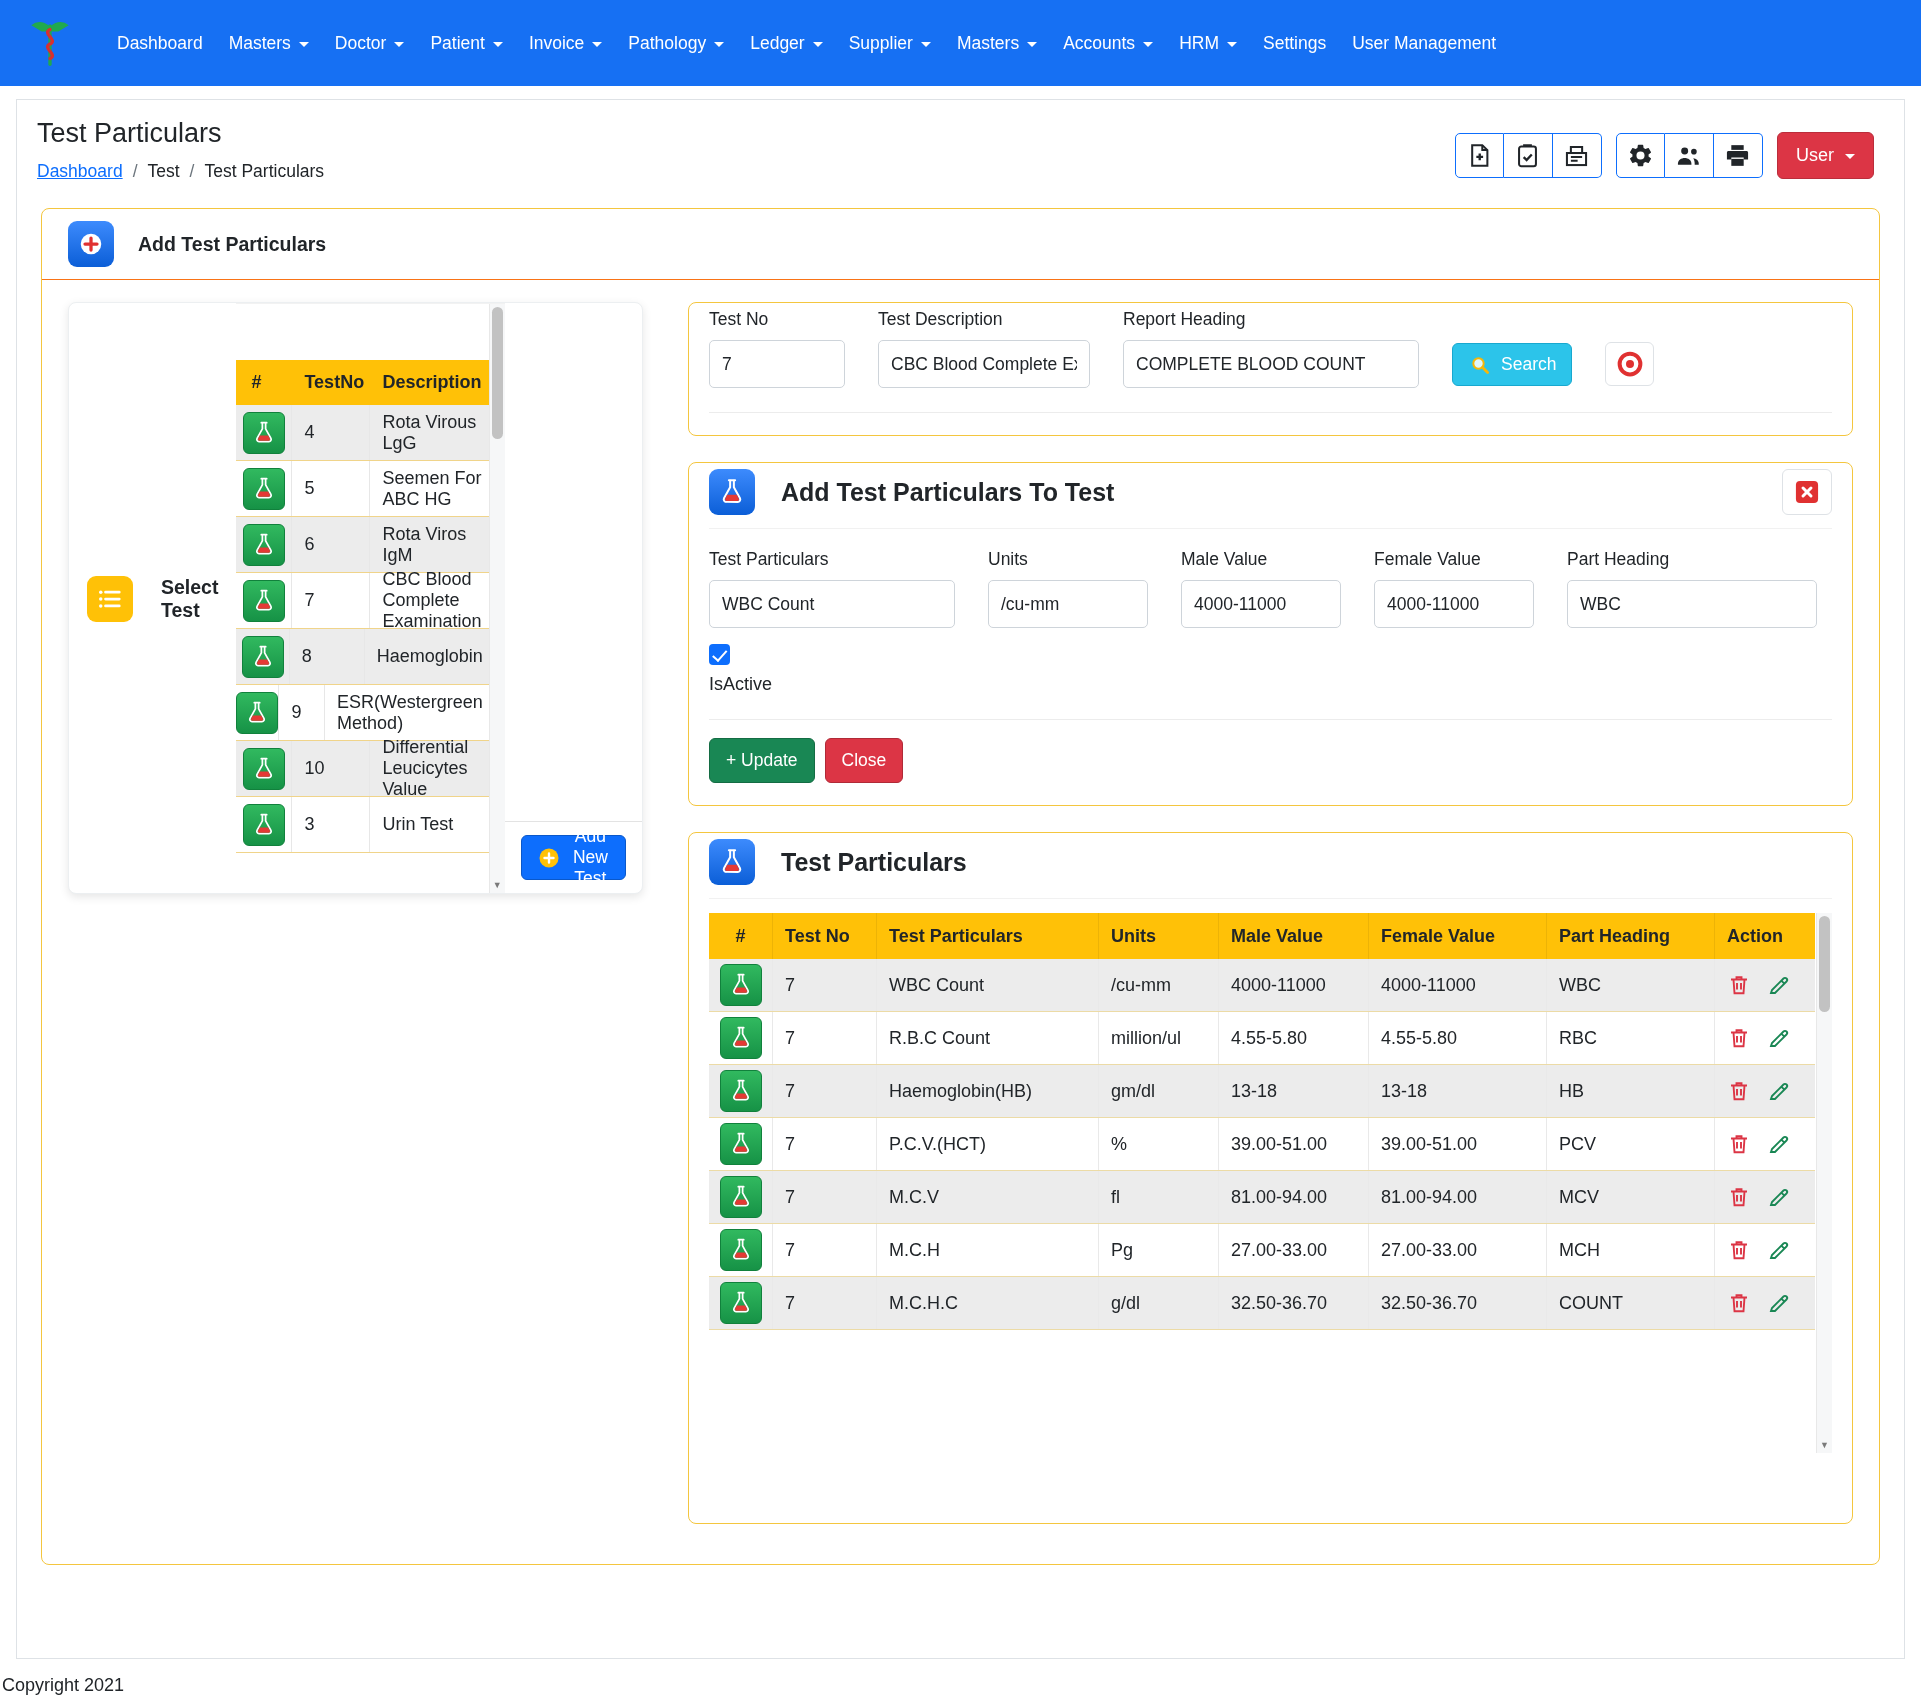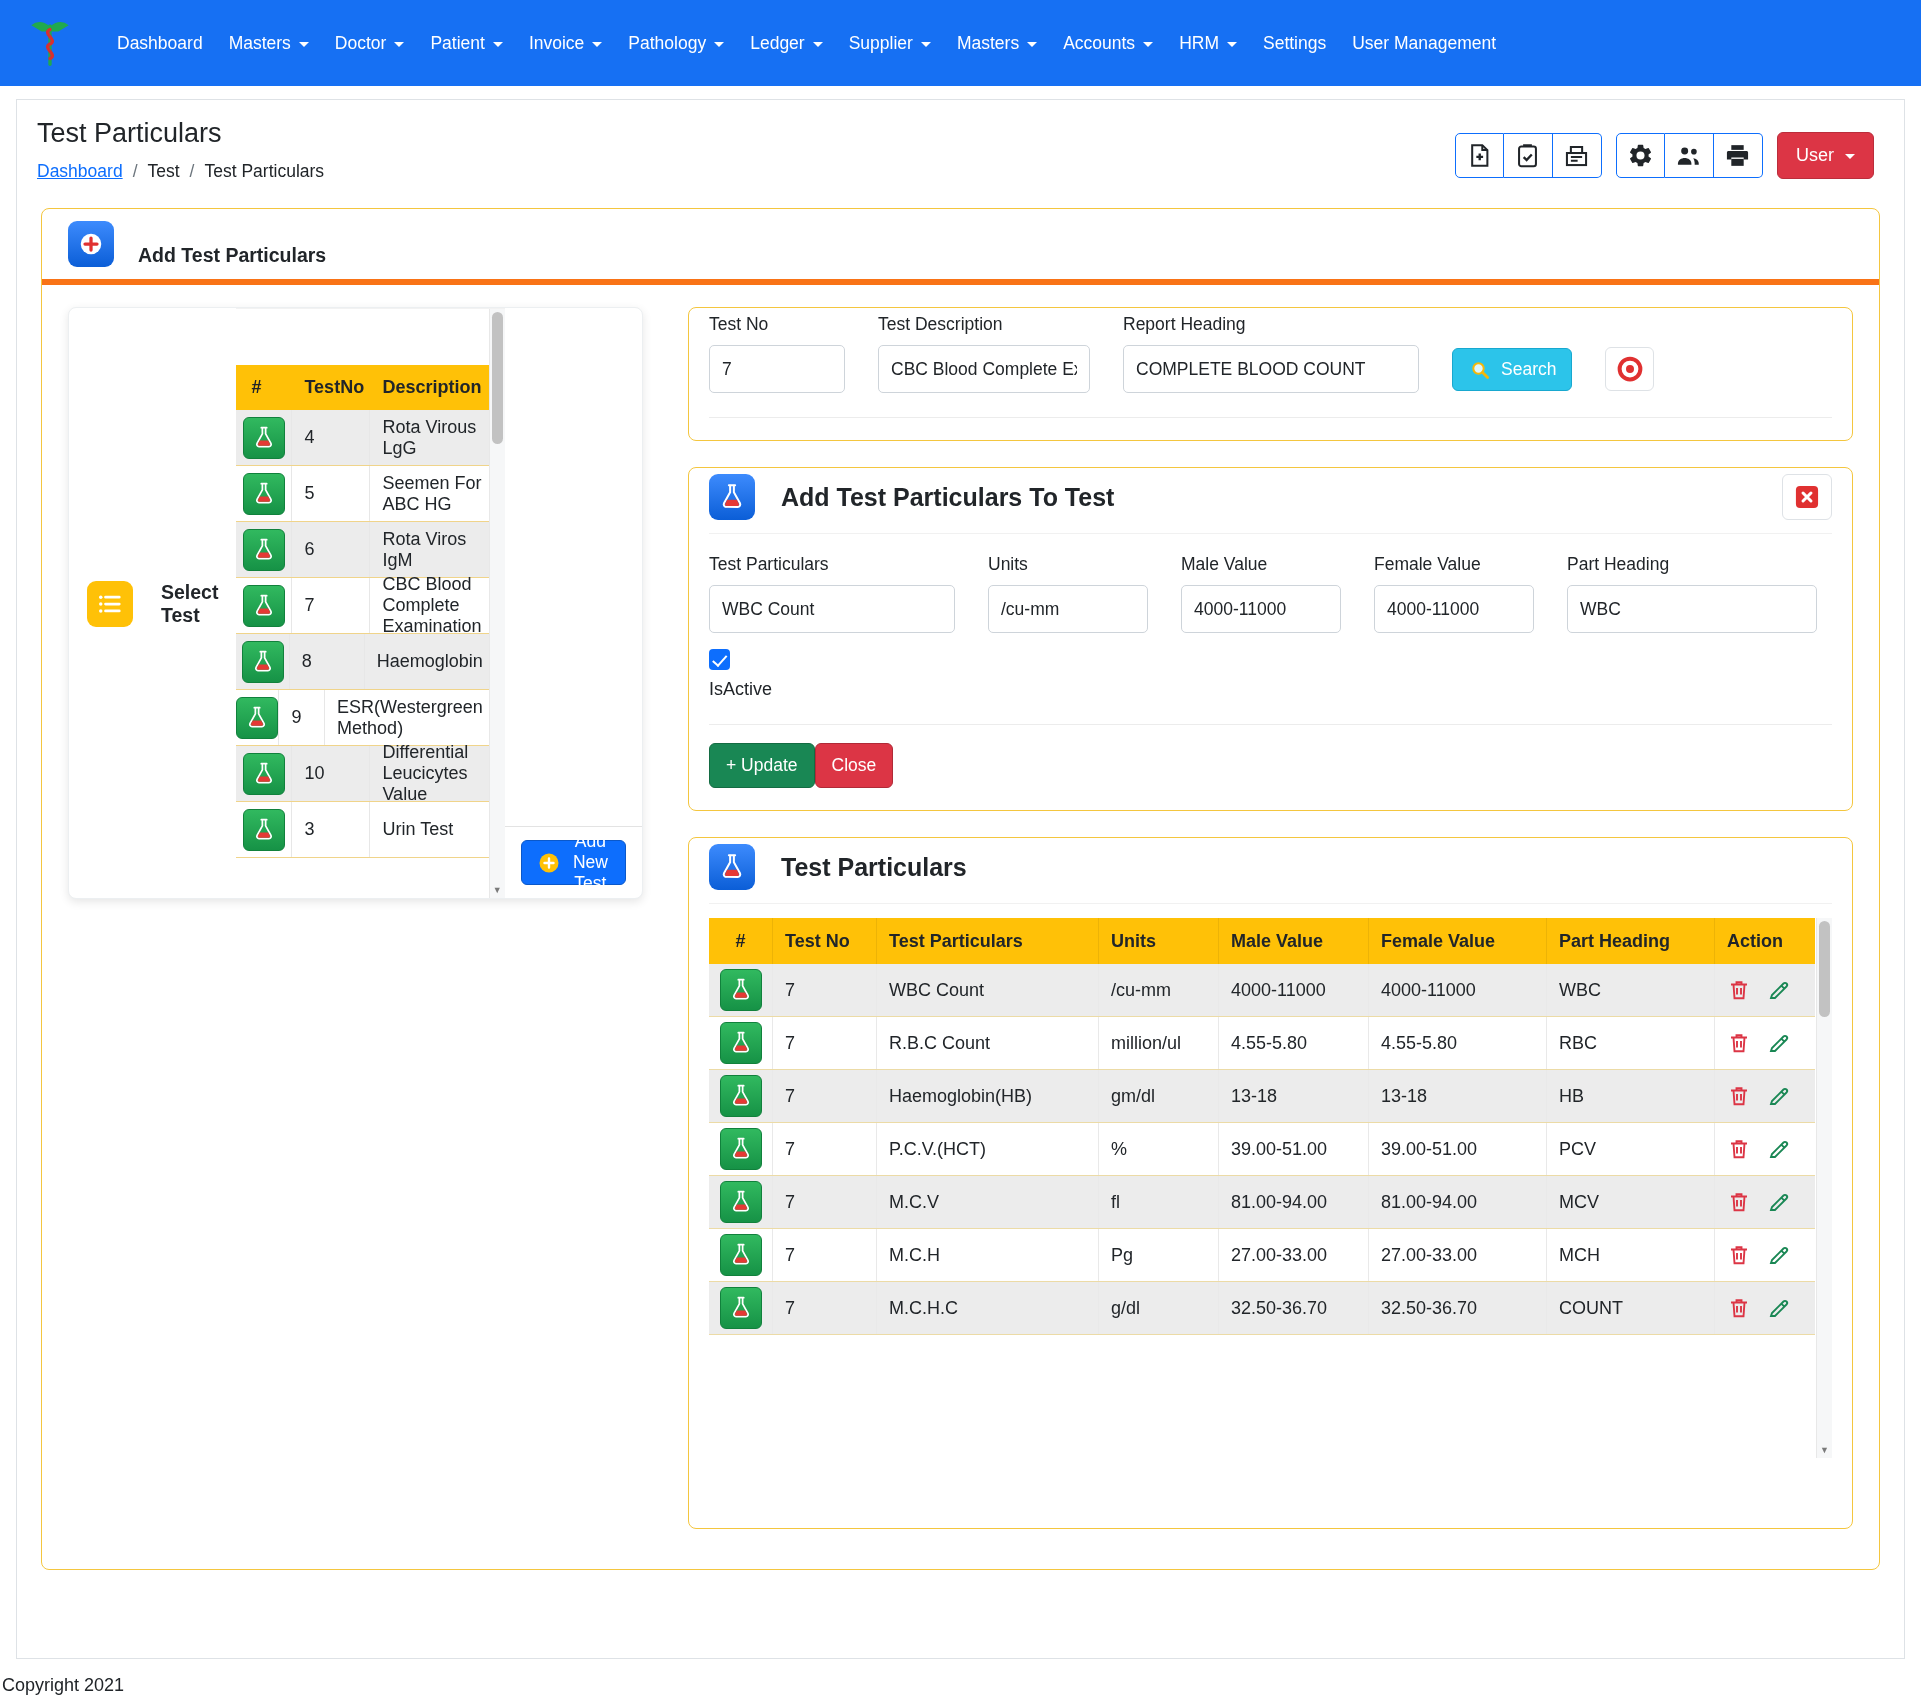--- a/index.html
+++ b/index.html
@@ -27,21 +27,21 @@
   .tb-btn{width:49px;height:45px;background:#fff;border:1px solid #0d6efd;display:flex;align-items:center;justify-content:center;cursor:pointer;padding:0}
   .tb-btn + .tb-btn{border-left:none}
   .btn-group .tb-btn:first-child{border-radius:5px 0 0 5px}
   .btn-group .tb-btn:last-child{border-radius:0 5px 5px 0}
   .tb-btn svg{width:27px;height:27px}
   .user-btn{background:#dc3545;color:#fff;font-size:18px;border:1px solid #bb2d3b;border-radius:6px;height:47px;padding:0 18px;display:flex;align-items:center;gap:11px;cursor:pointer;font-family:inherit}
   .user-btn .caret{border-top-color:#fff}
 
   
   .main-card{margin:20px 24px 0;border:1px solid #f4c63f;border-radius:8px;background:#fff}
-  .main-card-header{display:flex;align-items:flex-end;gap:24px;padding:12px 26px;border-bottom:6px solid #f97316}
+  .main-card-header{display:flex;align-items:center;gap:24px;padding:12px 26px;border-bottom:1px solid #f97316}
   .main-card-title{font-size:19.5px;font-weight:700}
   .icon-sq{width:46px;height:46px;border-radius:9px;display:flex;align-items:center;justify-content:center;flex:none}
   .icon-sq.blue{background:linear-gradient(#3d8bfd,#0b5ed7)}
   .icon-sq.yellow{background:#ffc107}
   .icon-sq svg{width:30px;height:30px}
   .main-body{display:flex;gap:45px;padding:22px 26px 40px;align-items:flex-start}
 
   
   .left-card{width:575px;flex:none;border:1px solid #eceff1;border-radius:8px;background:#fff;box-shadow:0 3px 10px rgba(0,0,0,.10);display:flex;flex-direction:row}
   .left-card-header{display:flex;align-items:center;gap:28px;padding:14px 18px 12px}
@@ -83,21 +83,21 @@
   .hrline{border-top:1px solid #ececec;margin-top:24px}
 
   .card2-header{display:flex;align-items:center;gap:26px;padding-bottom:13px;border-bottom:1px solid #f1f1f1}
   .card2-title{font-size:25px;font-weight:700}
   .closex{margin-left:auto;width:50px;height:46px;background:#fff;border:1px solid #dee2e6;border-radius:6px;display:flex;align-items:center;justify-content:center;cursor:pointer}
   .closex svg{width:28px;height:28px}
   .cb-block{margin-top:16px}
   .cb{width:21px;height:21px;border-radius:4px;background:#0d6efd;position:relative;cursor:pointer}
   .cb.checked:after{content:"";position:absolute;left:7px;top:2.5px;width:5.5px;height:11.5px;border:solid #fff;border-width:0 2.6px 2.6px 0;transform:rotate(42deg)}
   .cb-label{margin-top:9px;font-size:18px}
-  .btn-row{display:flex;margin-top:18px}
+  .btn-row{display:flex;gap:10px;margin-top:18px}
   .update-btn{background:#198754;border:1px solid #146c43;color:#fff;height:45px;padding:0 16px;border-radius:6px;font-size:17.5px;cursor:pointer;font-family:inherit}
   .close-btn{background:#dc3545;border:1px solid #b02a37;color:#fff;height:45px;padding:0 16px;border-radius:6px;font-size:17.5px;cursor:pointer;font-family:inherit}
 
   
   .pt-region{position:relative;height:540px;margin-top:14px;overflow:hidden}
   .pt-inner{margin-right:17px}
   .pt-header{display:flex;background:#ffc107;height:46px;align-items:center;font-weight:700;font-size:18px}
   .pt-row{display:flex;height:53px;align-items:center;background:#fff;border-bottom:1px solid #ecdba6}
   .pt-row.alt{background:#ececec}
   .pt-c{height:100%;display:flex;align-items:center;font-size:18px;border-right:1px solid #e9e9e9;padding-left:12px;overflow:hidden;white-space:nowrap}

